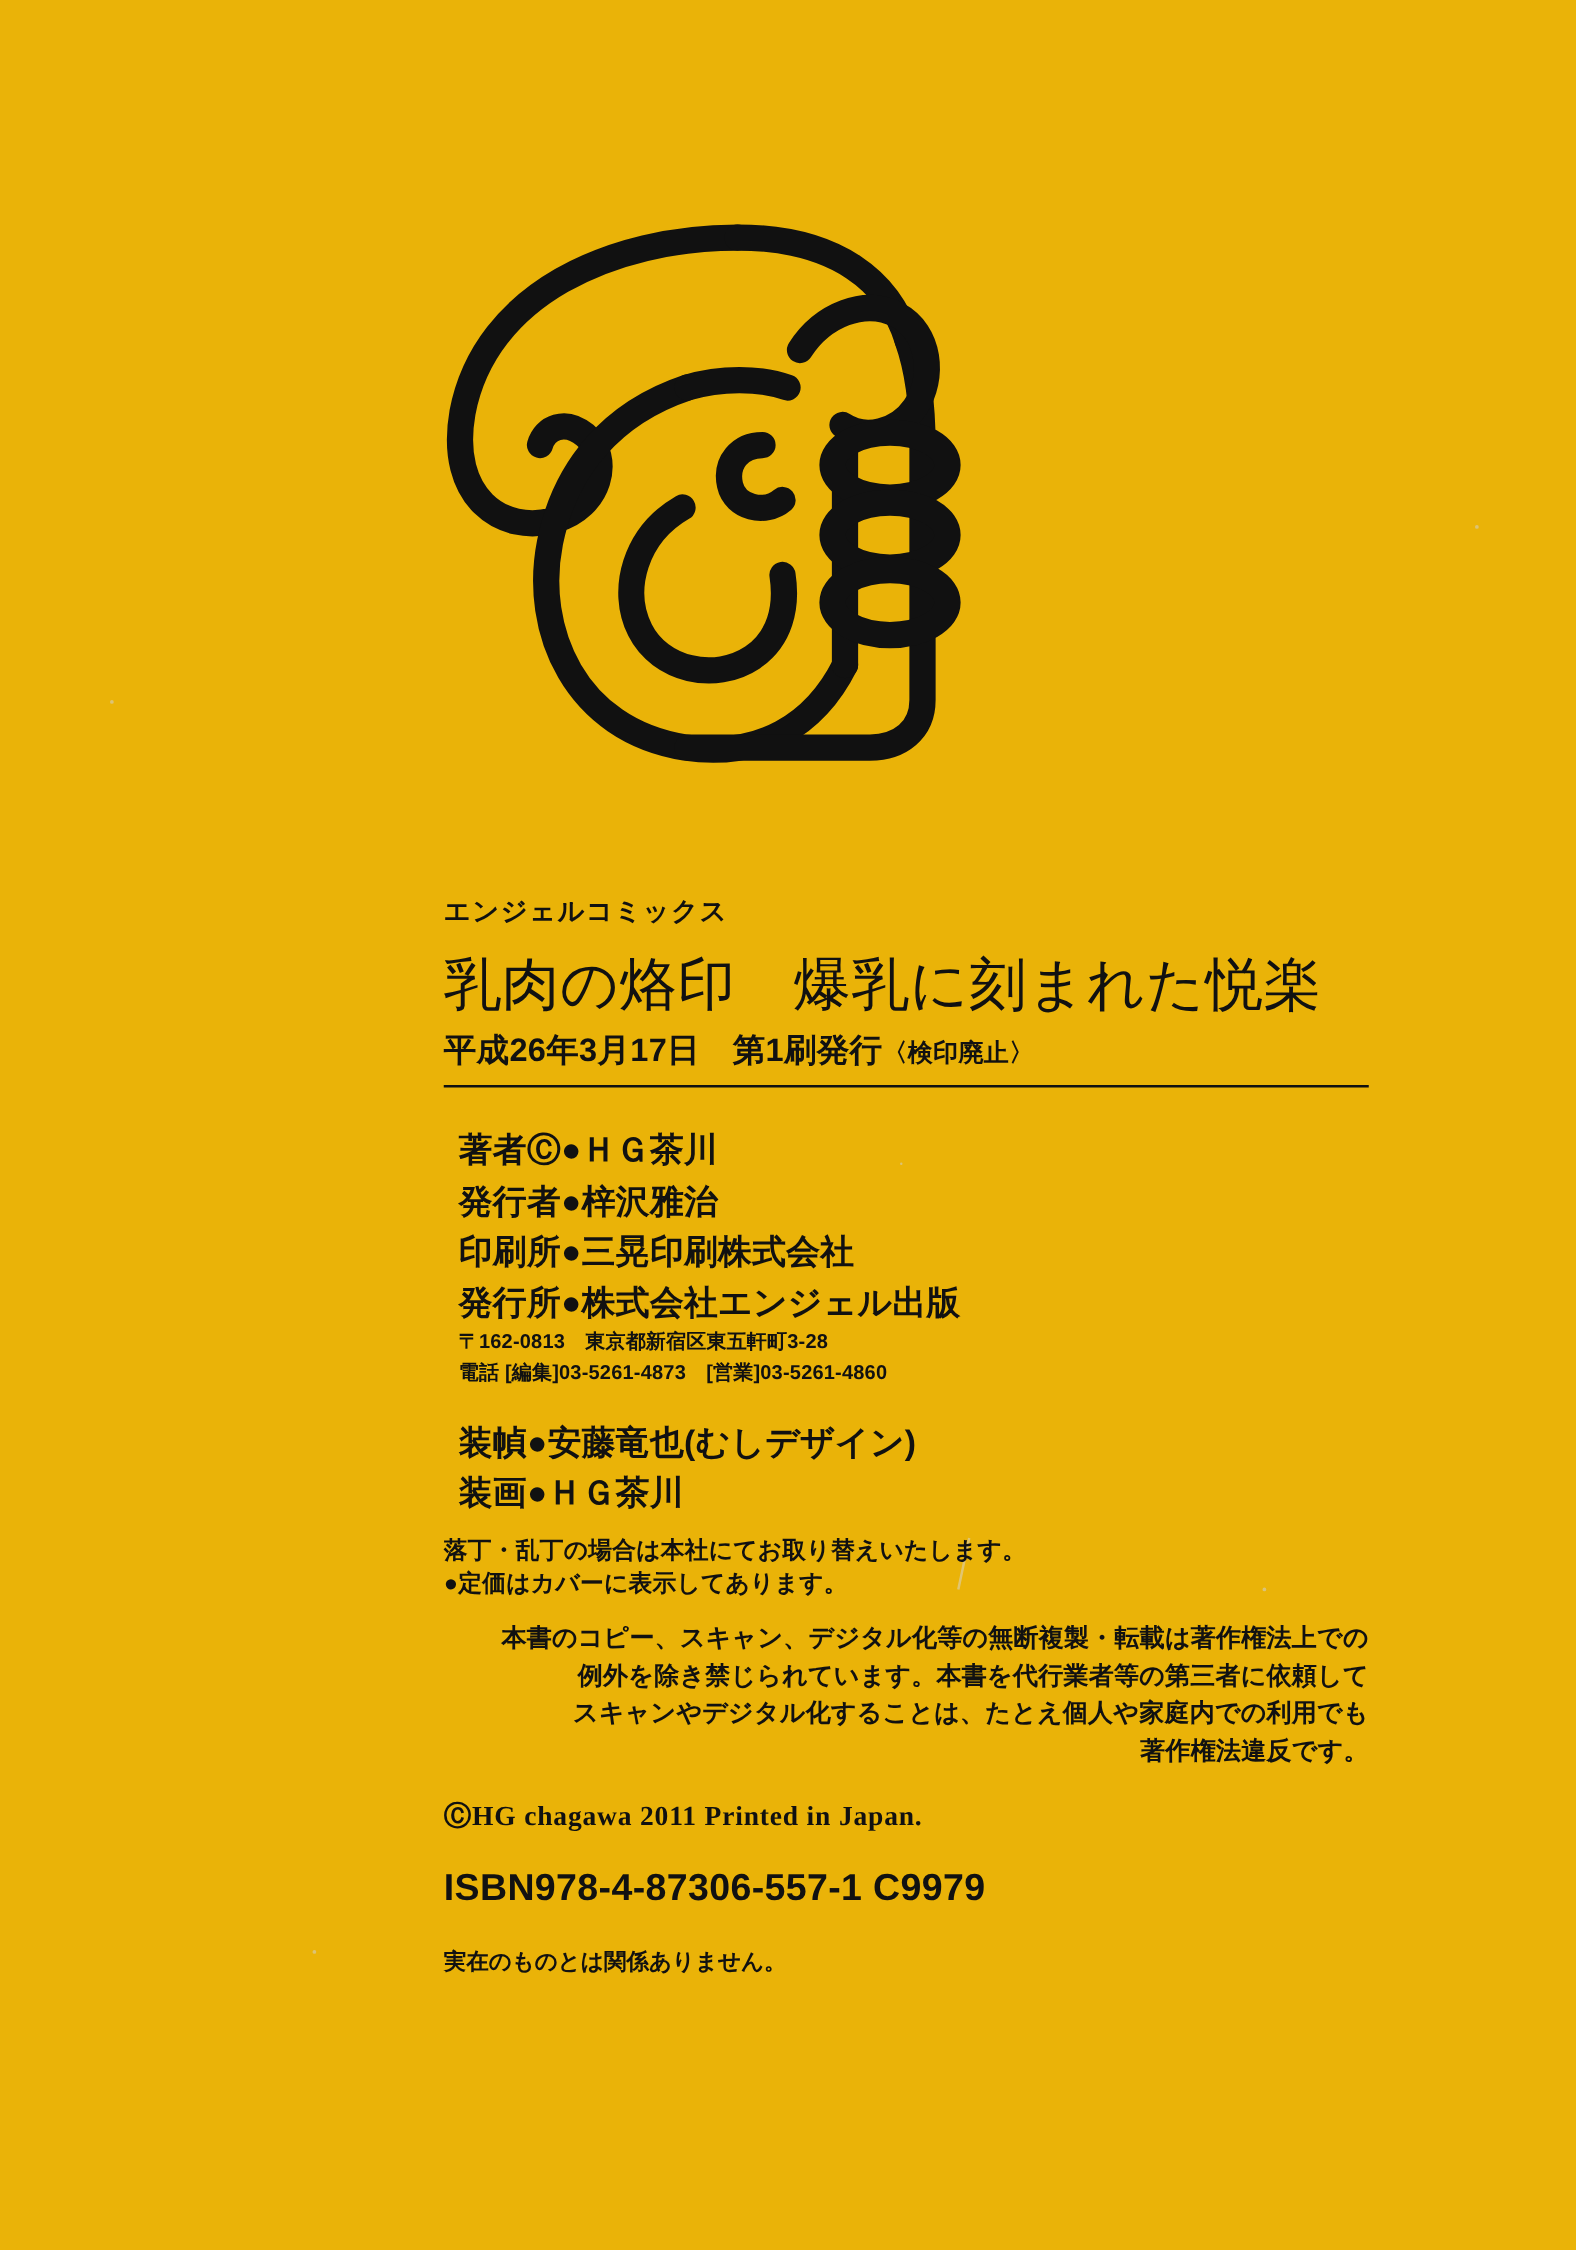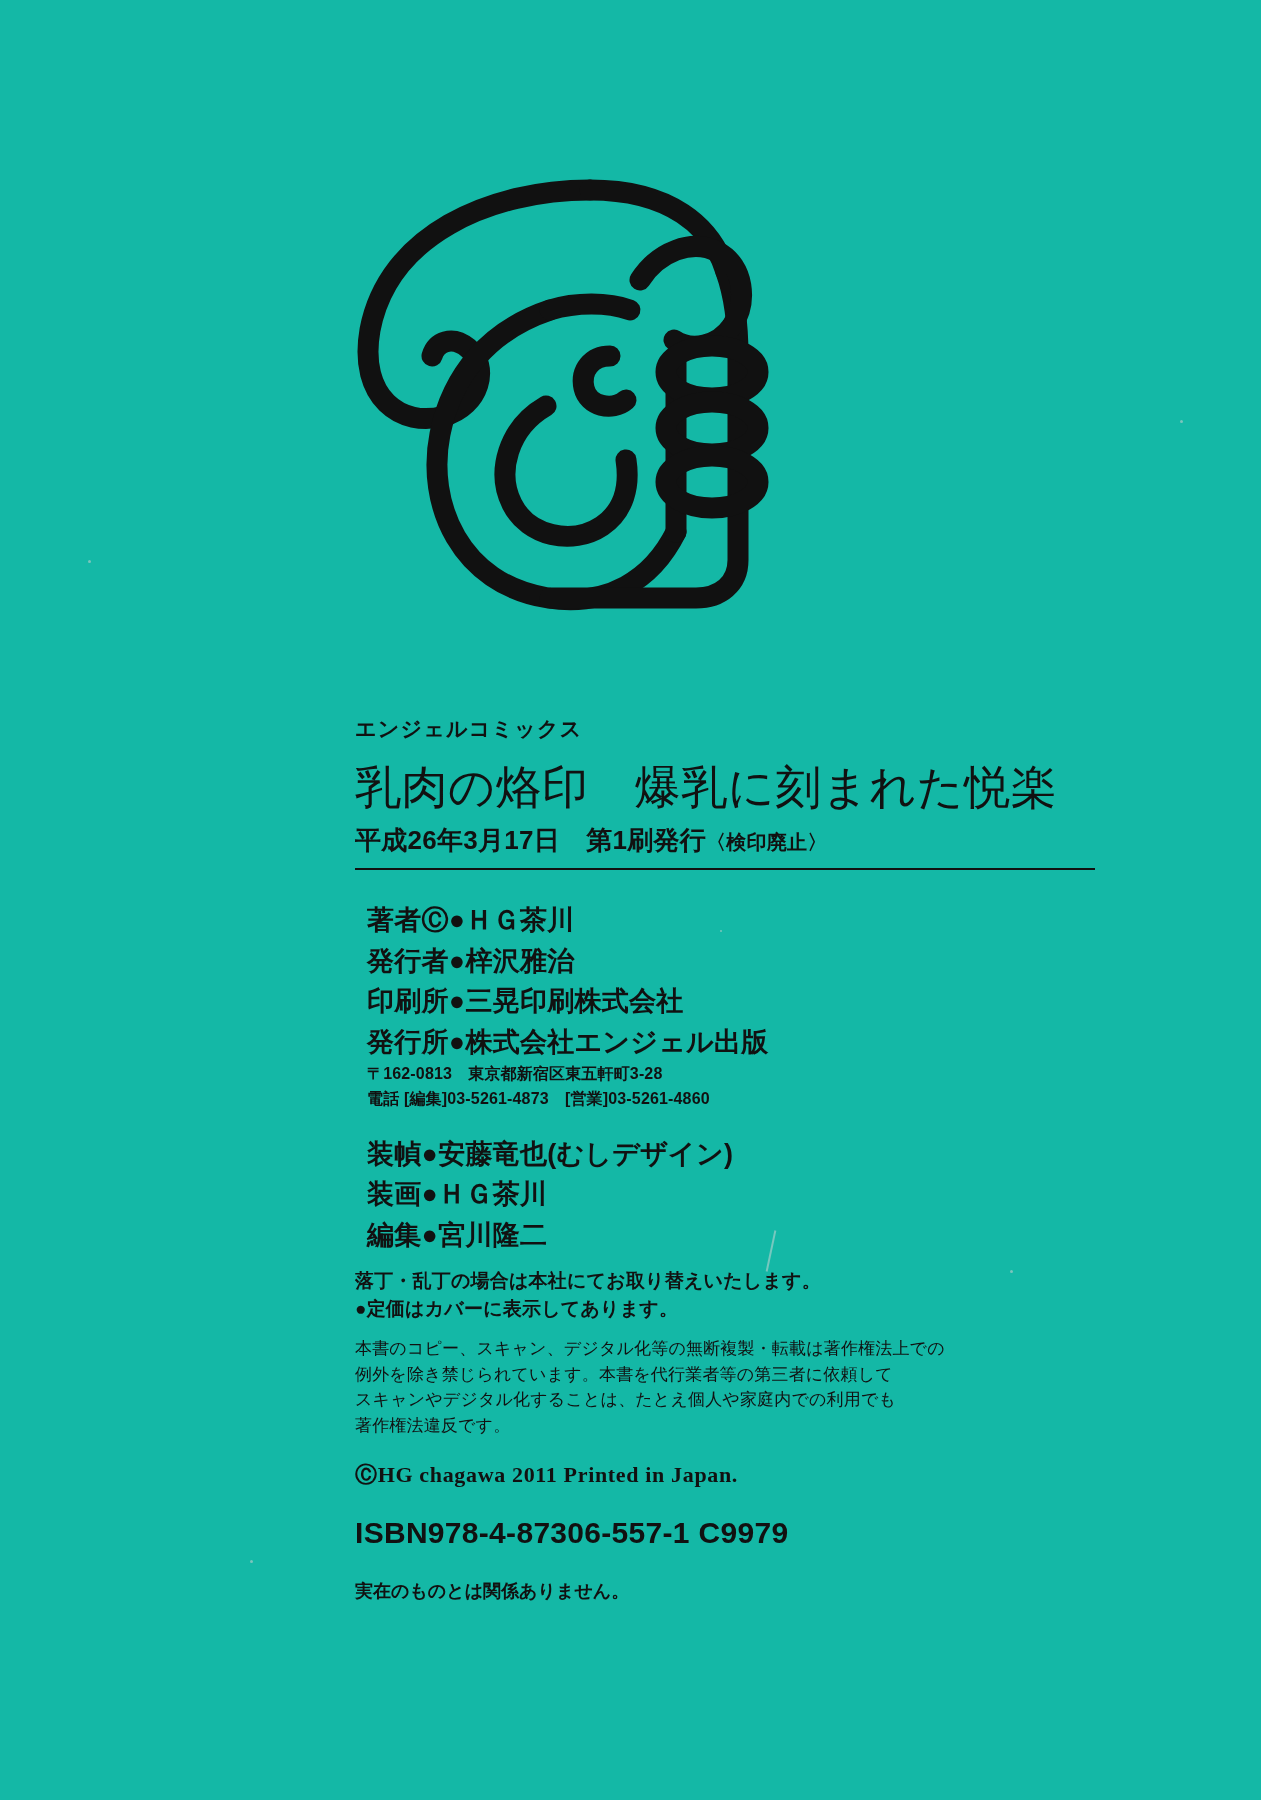--- a/index.html
+++ b/index.html
@@ -12,21 +12,21 @@
     height: 1800px;
     position: relative;
     font-family: "Liberation Sans", sans-serif;
     color: #111111;
     overflow: hidden;
   }
 
   .page {
     position: absolute;
     inset: 0;
-    background: #14b8a6;
+    background: #eab308;
   }
 
   
   .logo-wrap {
     position: absolute;
     left: 340px;
     top: 160px;
     width: 470px;
     height: 470px;
   }
@@ -102,25 +102,26 @@
   .gap-xs { height: 12px; }
 
   .note-line {
     font-size: 19px;
     line-height: 1.45;
     letter-spacing: 0.01em;
     font-weight: bold;
   }
 
   .fineprint {
-    font-size: 17px;
+    font-size: 20px;
     line-height: 1.5;
     letter-spacing: 0.01em;
-    font-weight: normal;
+    font-weight: bold;
     margin-top: 14px;
+    text-align: right;
   }
 
   .copyright {
     font-family: "Liberation Serif", serif;
     font-size: 22px;
     font-weight: bold;
     letter-spacing: 0.03em;
     margin-top: 22px;
   }
 
@@ -241,23 +242,20 @@
 
     <div class="gap-sm"></div>
 
     <div class="credits">
       <div class="credit-line">
         <span class="lbl">装幀</span><span class="sep">●</span><span>安藤竜也(むしデザイン)</span>
       </div>
       <div class="credit-line">
         <span class="lbl">装画</span><span class="sep">●</span><span>ＨＧ茶川</span>
       </div>
-      <div class="credit-line">
-        <span class="lbl">編集</span><span class="sep">●</span><span>宮川隆二</span>
-      </div>
     </div>
 
     <div class="gap-xs"></div>
 
     <div class="note-line">落丁・乱丁の場合は本社にてお取り替えいたします。</div>
     <div class="note-line">●定価はカバーに表示してあります。</div>
 
     <div class="fineprint">
       <div>本書のコピー、スキャン、デジタル化等の無断複製・転載は著作権法上での</div>
       <div>例外を除き禁じられています。本書を代行業者等の第三者に依頼して</div>

